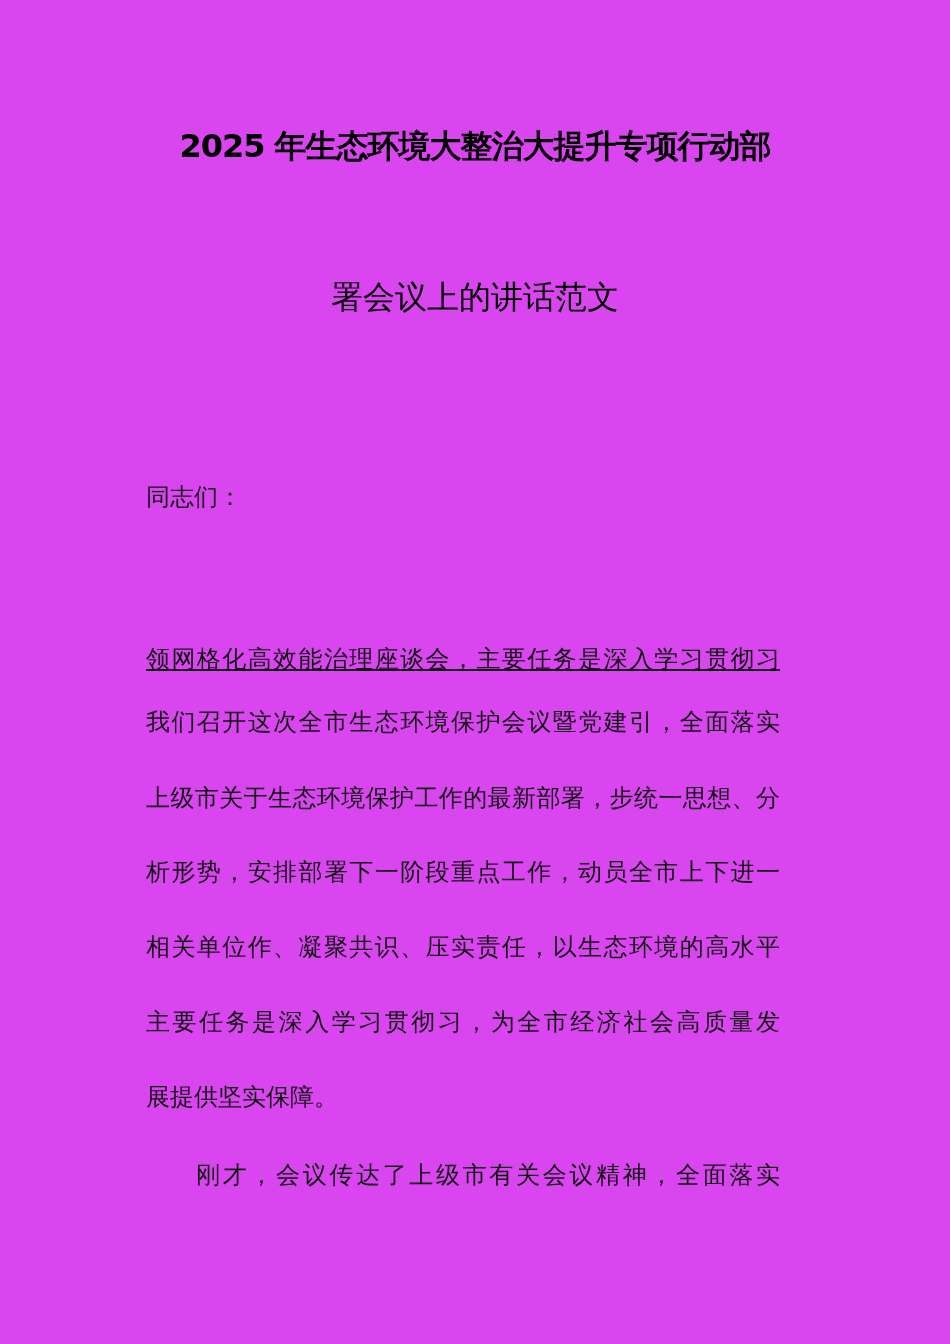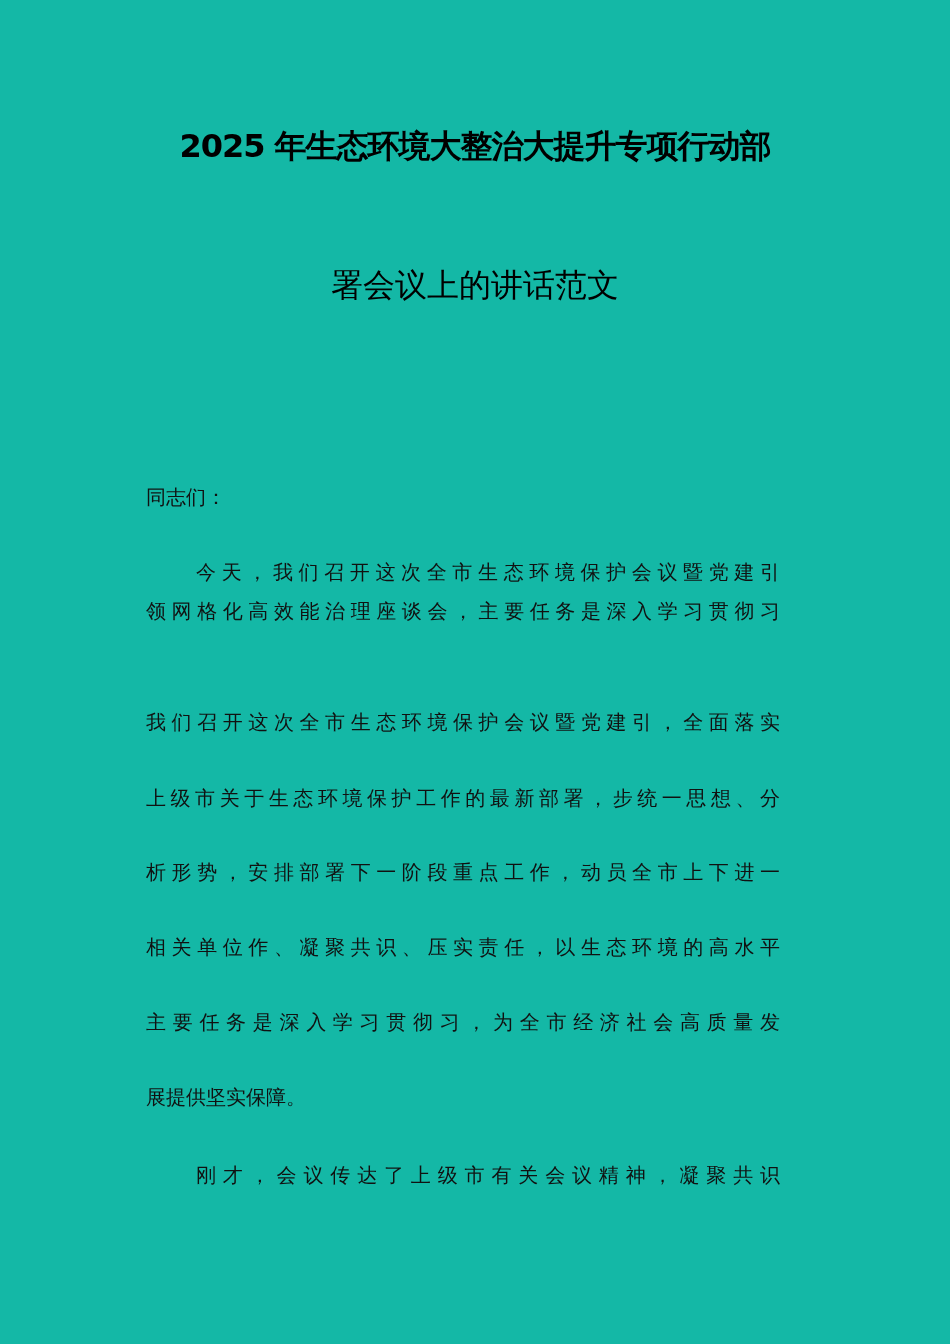--- a/index.html
+++ b/index.html
@@ -1,45 +1,44 @@
 <!DOCTYPE html>
 <html><head>
 <meta charset="utf-8">
 <style>
   html, body { margin: 0; padding: 0; background: #ffffff; }
   body { width: 950px; height: 1344px; position: relative; overflow: hidden; }
-  .page { position: absolute; left: 0; top: 0; width: 950px; height: 1344px; background: #14b8a6; }
+  .page { position: absolute; left: 0; top: 0; width: 950px; height: 1344px; background: #d946ef; }
   .title-line {
     position: absolute; left: 0; width: 950px; text-align: center;
     font-family: "DejaVu Sans", sans-serif; font-weight: bold;
     font-size: 32px; color: #000; white-space: nowrap; letter-spacing: -1px;
   }
   .title-line.t1 { top: 125px; }
-  .title-line.t2 { top: 264px; font-weight: normal; letter-spacing: 0; }
+  .title-line.t2 { top: 276px; font-weight: normal; letter-spacing: 0; }
   .body-line {
     position: absolute; left: 146px; width: 634px;
-    font-family: "DejaVu Serif", serif; font-size: 20px; color: #111;
+    font-family: "DejaVu Serif", serif; font-size: 24px; color: #111;
     white-space: nowrap; text-align: justify; text-align-last: justify;
     line-height: 30px;
   }
   .body-line.indent { left: 196px; width: 584px; }
   .body-line.noj { text-align-last: left; }
 </style>
 </head>
 <body>
 
 <div class="page">
   <div class="title-line t1">2025 年生态环境大整治大提升专项行动部</div>
   <div class="title-line t2">署会议上的讲话范文</div>
 
   <div class="body-line noj" style="top:482px;">同志们：</div>
 
-  <div class="body-line indent" style="top:557px;">今天，我们召开这次全市生态环境保护会议暨党建引</div>
-  <div class="body-line" style="top:596px;">领网格化高效能治理座谈会，主要任务是深入学习贯彻习</div>
+  <div class="body-line" style="top:644px;text-decoration:underline;">领网格化高效能治理座谈会，主要任务是深入学习贯彻习</div>
   <div class="body-line" style="top:707px;">我们召开这次全市生态环境保护会议暨党建引，全面落实</div>
   <div class="body-line" style="top:783px;">上级市关于生态环境保护工作的最新部署，步统一思想、分</div>
   <div class="body-line" style="top:857px;">析形势，安排部署下一阶段重点工作，动员全市上下进一</div>
   <div class="body-line" style="top:932px;">相关单位作、凝聚共识、压实责任，以生态环境的高水平</div>
   <div class="body-line" style="top:1007px;">主要任务是深入学习贯彻习，为全市经济社会高质量发</div>
   <div class="body-line noj" style="top:1082px;">展提供坚实保障。</div>
 
-  <div class="body-line indent" style="top:1160px;">刚才，会议传达了上级市有关会议精神，凝聚共识</div>
+  <div class="body-line indent" style="top:1160px;">刚才，会议传达了上级市有关会议精神，全面落实</div>
 </div>
 
 </body></html>

